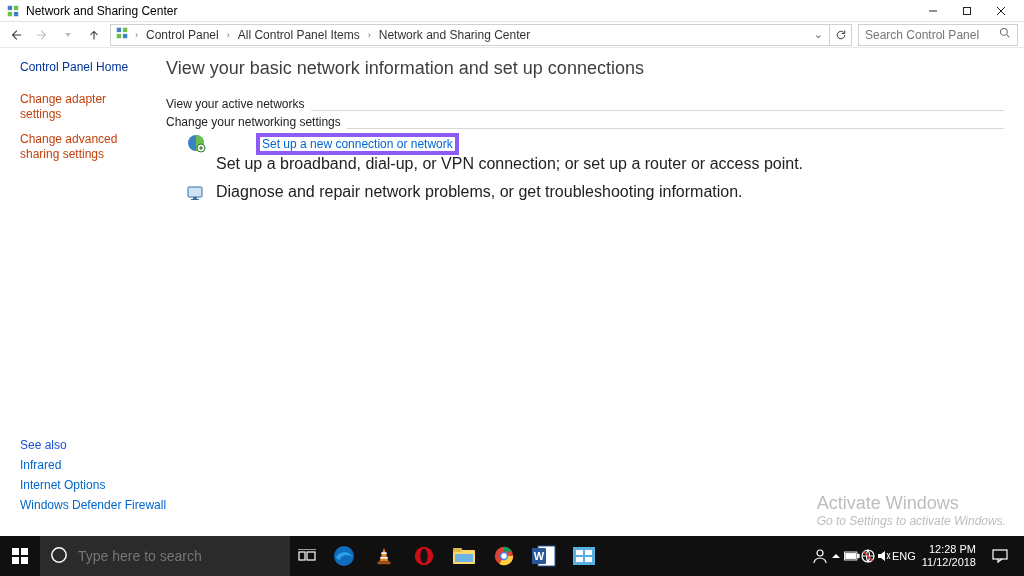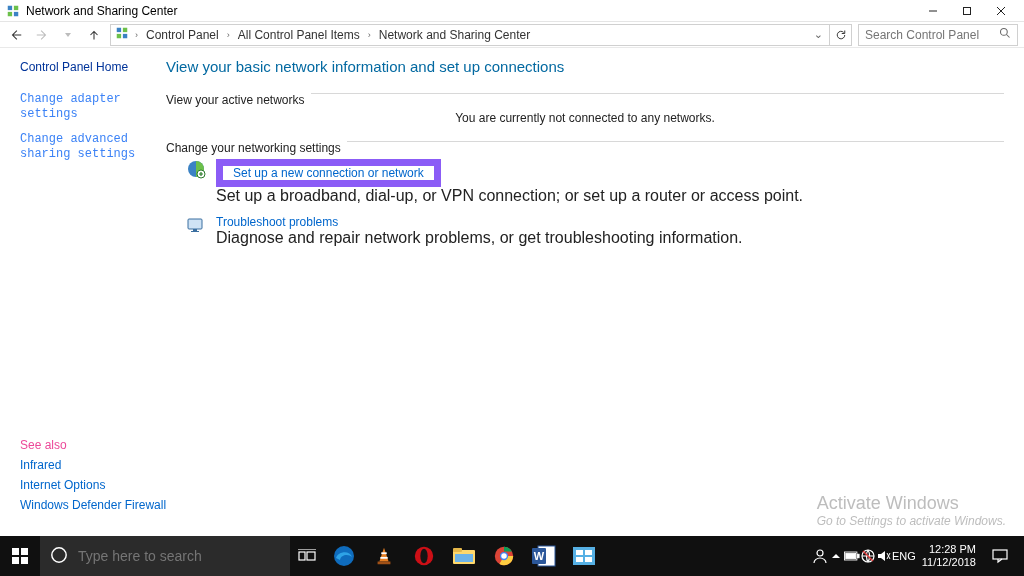--- a/index.html
+++ b/index.html
@@ -17,35 +17,35 @@
   .crumb { display:flex; align-items:center; gap:4px; flex:1; border:1px solid #d0d0d0; height:22px; padding:0 4px; background:#fff;}
   .crumb .sep { font-size:9px; color:#666; padding:0 2px;}
   .crumb span.link { padding:0 2px;}
   .refbtn { width:22px; height:22px; display:flex; align-items:center; justify-content:center; border:1px solid #d0d0d0; border-left:none;}
   .searchbox { width:160px; height:22px; border:1px solid #d0d0d0; display:flex; align-items:center; padding:0 6px; font-size:12px; color:#888; justify-content:space-between;}
   .searchbox input { border:none; outline:none; width:120px; font-size:12px; color:#333; }
   
   .body { display:flex; height:calc(576px - 22px - 26px - 40px); background:#fff; }
   .sidebar { width:160px; padding:12px 10px 12px 20px; font-size:12px; }
   .sidebar .home { color:#003399; margin-bottom:18px;}
-  .sidebar .slink { color:#3b82f6; margin-bottom:10px; cursor:default; line-height:15px;font-family:Liberation Mono, monospace;}
+  .sidebar .slink { color:#c2410c; margin-bottom:10px; cursor:default; line-height:15px;}
   .seealso-block { position:absolute; left:20px; bottom:58px; font-size:12px;}
-  .seealso-block .hdr { color:#ec4899; margin-bottom:6px;}
+  .seealso-block .hdr { color:#1d4ed8; margin-bottom:6px;}
   .seealso-block .slink { color:#0066cc; margin-bottom:6px;}
   .main { flex:1; padding:10px 20px 10px 6px; font-size:12px; color:#222; position:relative;}
-  .main h1 { color:#0369a1; font-weight:400; font-size:15px; margin-bottom:18px;}
-  .secrow { display:flex; align-items:flex-start; margin-bottom:4px;}
+  .main h1 { color:#404040; font-weight:400; font-size:18px; margin-bottom:18px;}
+  .secrow { display:flex; align-items:flex-end; margin-bottom:4px;}
   .seclabel { white-space:nowrap; margin-right:6px;}
   .secline { flex:1; height:1px; background:#d8d8d8;}
   .centered-msg { text-align:center; font-size:12px; color:#222; margin:4px 0 16px 0;}
   .task { display:flex; gap:10px; margin:4px 0 10px 20px;}
   .task .ticon { width:20px; height:20px; flex-shrink:0; display:flex; align-items:center; justify-content:center;}
   .task .tlink { color:#0066cc; font-size:12px;}
   .task .tdesc { color:#222; font-size:16px;}
-  .highlight { border:7px solid #8b5cf6; padding:0 10px; display:inline-block;}
+  .highlight { border:4px solid #8b5cf6; padding:0 2px; display:inline-block;margin-left:40px;}
   .activate { position:absolute; right:18px; bottom:48px; text-align:left; color:#bdbdbd;}
   .activate .a1 { font-size:18px; font-weight:400;}
   .activate .a2 { font-size:12px;font-style:italic;}
   
   .taskbar { position:absolute; left:0; right:0; bottom:0; height:40px; background:#101010; display:flex; align-items:flex-start; color:#fff; font-size:12px;}
   .taskbar .start { width:40px; height:40px; display:flex; align-items:center; justify-content:center;}
   .taskbar .search { display:flex; align-items:center; background:#2b2b2b; height:40px; width:250px; padding:0 10px; color:#ccc; gap:10px;}
   .taskbar .search input { background:transparent; border:none; outline:none; color:#ccc; font-size:14px; width:180px;}
   .taskbar .tbtn { width:34px; height:40px; display:flex; align-items:center; justify-content:center;}
   .taskbar .spacer { flex:1; }
@@ -148,21 +148,20 @@
     <div class="slink">Change advanced sharing settings</div>
   </div>
 
   <div class="main">
     <h1>View your basic network information and set up connections</h1>
 
     <div class="secrow">
       <div class="seclabel">View your active networks</div>
       <div class="secline"></div>
     </div>
-    <div class="centered-msg">You are currently not connected to any networks.</div>
 
     <div class="secrow">
       <div class="seclabel">Change your networking settings</div>
       <div class="secline"></div>
     </div>
 
     <div class="task">
       <div class="ticon">
         <svg width="20" height="20" viewBox="0 0 20 20">
             <circle cx="10" cy="10" r="8" fill="#3b82c4"></circle>
@@ -179,21 +178,20 @@
 
     <div class="task">
       <div class="ticon">
         <svg width="20" height="20" viewBox="0 0 20 20">
             <rect x="2" y="4" width="14" height="10" rx="1" fill="#cfe3f5" stroke="#3b6fa0"></rect>
             <rect x="7" y="14" width="4" height="2" fill="#3b6fa0"></rect>
             <rect x="5" y="16" width="8" height="1" fill="#3b6fa0"></rect>
           </svg>
       </div>
       <div>
-        <div class="tlink">Troubleshoot problems</div>
         <div class="tdesc">Diagnose and repair network problems, or get troubleshooting information.</div>
       </div>
     </div>
   </div>
 </div>
 
 <div class="seealso-block">
   <div class="hdr">See also</div>
   <div class="slink">Infrared</div>
   <div class="slink">Internet Options</div>

